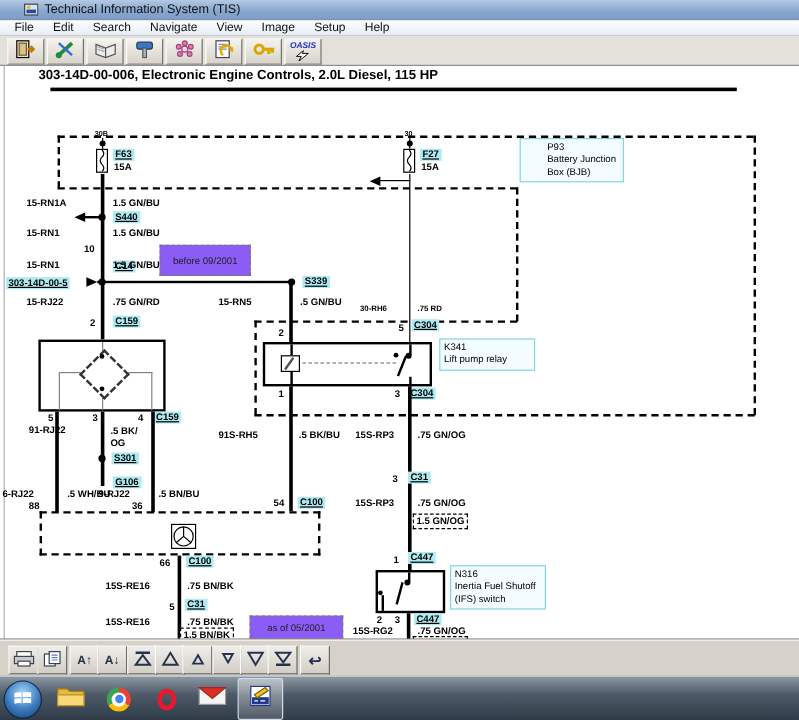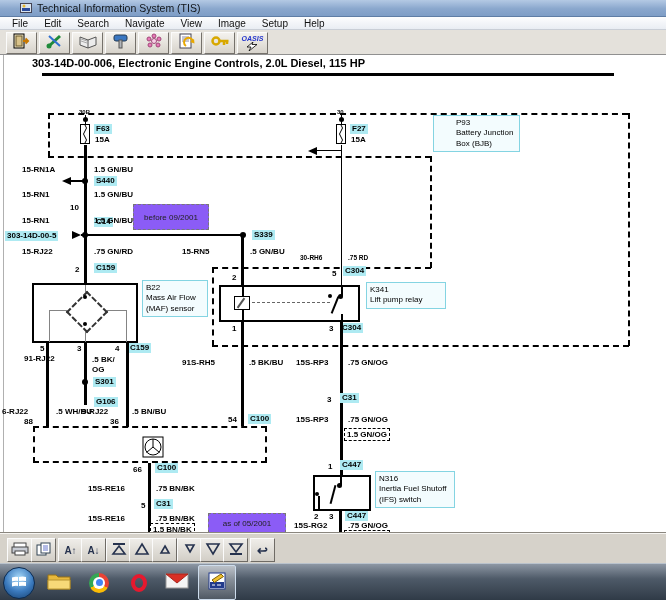--- a/index.html
+++ b/index.html
@@ -36,21 +36,21 @@
   .dash-v{position:absolute;width:0;border-left:2px dashed #000;}
   .dot{position:absolute;background:#000;border-radius:50%;}
   .solidbox{position:absolute;border:2px solid #000;background:#fff;box-sizing:border-box;}
   .fusebox{position:absolute;border:1px solid #000;background:#fff;width:10px;height:20px;box-sizing:border-box;}
   .dlab{position:absolute;font-size:8px;font-weight:bold;color:#000;white-space:nowrap;line-height:1.1;}
   .idl{}
   .ml{white-space:pre-line;line-height:1.2;}
   .tiny{font-size:6px;font-weight:bold;}
   .pinlab{position:absolute;font-size:8px;font-weight:bold;color:#000;}
   .link{position:absolute;font-size:8px;font-weight:bold;color:#000;background:#aeeaf2;
-        padding:0 2px;line-height:1.25;white-space:nowrap;}
+        text-decoration:underline;padding:0 2px;line-height:1.25;white-space:nowrap;}
   .bigbox{position:absolute;border:1px solid #84d4e2;background:#f3fcfe;
           font-size:8px;line-height:1.3;padding:2px 3px;white-space:pre-line;color:#000;}
   .note{position:absolute;border:1px dashed #777;font-size:8px;color:#222;
         display:flex;align-items:center;justify-content:center;background:#8b5cf6;box-sizing:border-box;}
   .altw{position:absolute;border:1px dashed #000;font-size:8px;font-weight:bold;
         padding:1px 2px;background:#fff;white-space:nowrap;}
   .tri-l{position:absolute;width:0;height:0;border-top:4px solid transparent;
          border-bottom:4px solid transparent;border-right:9px solid #000;}
   .tri-r{position:absolute;width:0;height:0;border-top:4px solid transparent;
          border-bottom:4px solid transparent;border-left:9px solid #000;}
@@ -247,23 +247,20 @@
   <div class="solidbox" style="left:32px;top:283px;width:106px;height:60px;"></div>
   <div class="wire gray" style="left:85px;top:285px;width:1px;height:13px;"></div>
   <div class="wire gray" style="left:85px;top:325px;width:1px;height:17px;"></div>
   <div class="wire gray" style="left:50px;top:310px;width:22px;height:1px;"></div>
   <div class="wire gray" style="left:49px;top:310px;width:1px;height:32px;"></div>
   <div class="wire gray" style="left:99px;top:310px;width:28px;height:1px;"></div>
   <div class="wire gray" style="left:126px;top:310px;width:1px;height:32px;"></div>
   <div class="diamond" style="left:72px;top:297px;"></div>
   <div class="dot" style="left:83px;top:295px;width:4px;height:4px;"></div>
   <div class="dot" style="left:83px;top:322px;width:4px;height:4px;"></div>
-  <div class="bigbox" style="left:142px;top:280px;width:58px;">B22
-Mass Air Flow
-(MAF) sensor</div>
   <span class="pinlab" style="left:40px;top:344px;">5</span>
   <span class="pinlab" style="left:77px;top:344px;">3</span>
   <span class="pinlab" style="left:115px;top:344px;">4</span>
   <span class="link" style="left:128px;top:343px;">C159</span>
 
   <div class="wire" style="left:46px;top:343px;width:3px;height:84px;"></div>
   <div class="wire" style="left:84px;top:343px;width:3px;height:62px;"></div>
   <div class="wire" style="left:126px;top:343px;width:3px;height:84px;"></div>
   <span class="dlab idl" style="left:24px;top:355px;width:58px;">91-RJ22</span>
   <span class="dlab ml" style="left:92px;top:355px;">.5 BK/

